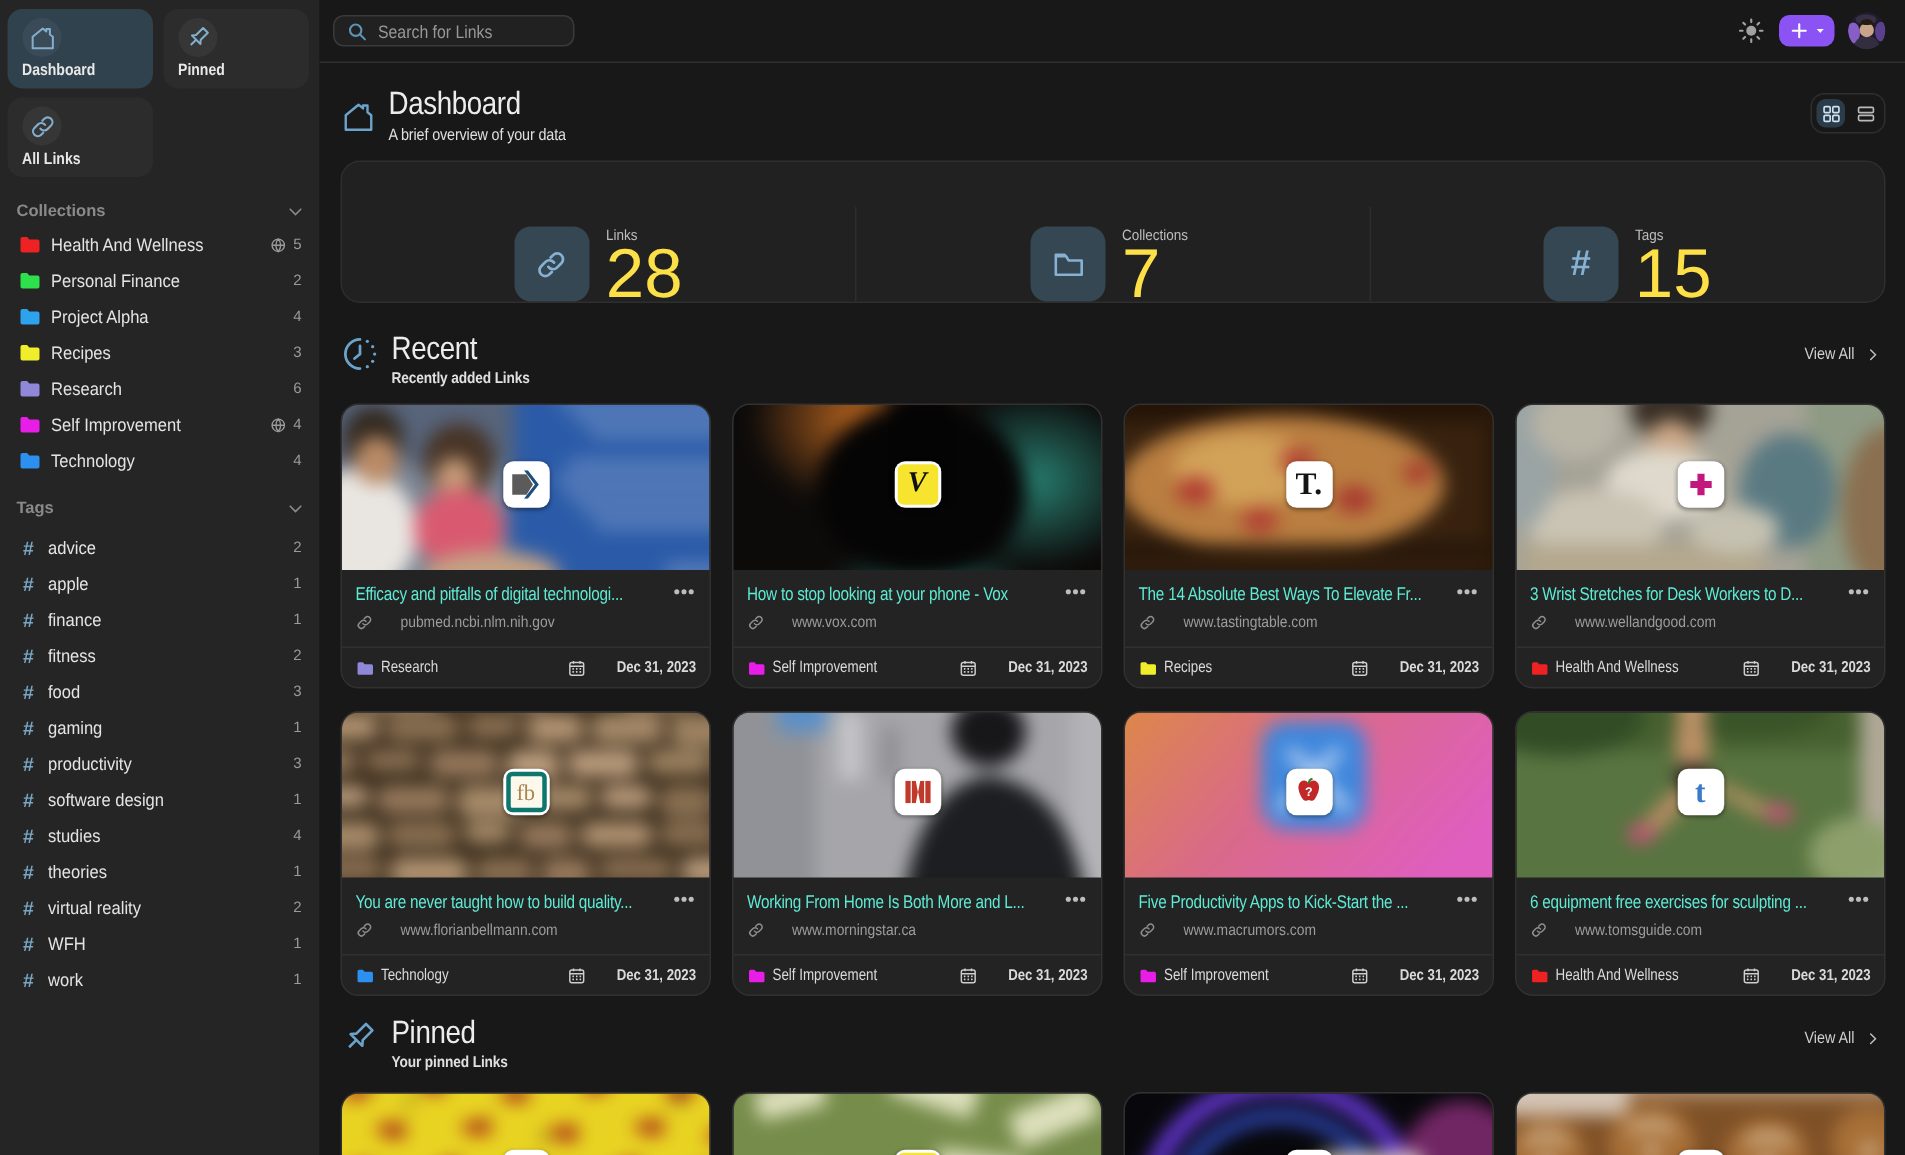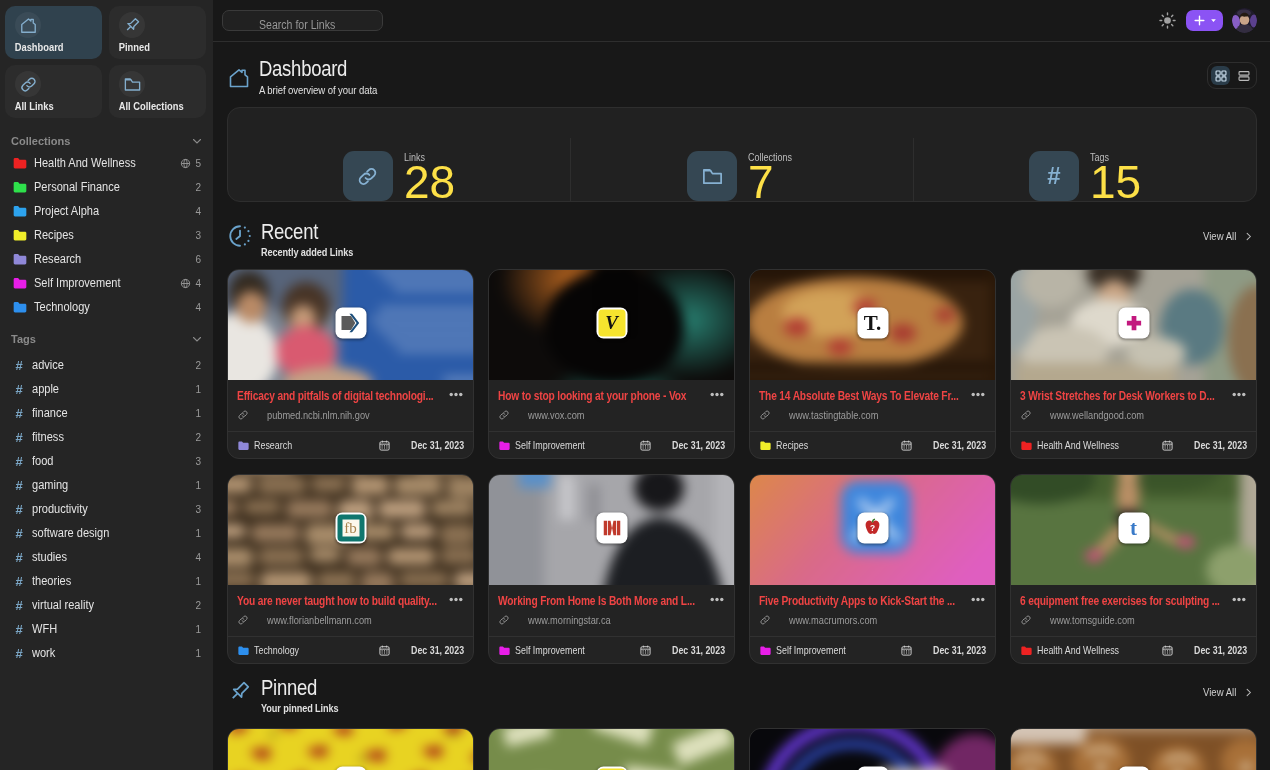--- a/index.html
+++ b/index.html
@@ -13,21 +13,21 @@
 .navbtn .ic { width:26px; height:26px; border-radius:50%; background:rgba(255,255,255,0.05); display:flex; align-items:center; justify-content:center; margin-bottom:3px; margin-left:2px; }
 .navbtn .lbl { font-size:11px; font-weight:bold; color:#e8e8e8; padding-left:2px; }
 .sechead { display:flex; justify-content:space-between; align-items:center; color:#8a8a8a; font-size:11px; font-weight:bold; padding:4px 3px 4px 6px; margin-top:8px; }
 .itm { display:flex; align-items:center; height:24px; padding:0 5px 0 7px; font-size:12px; color:#e4e4e4; }
 .itm .nm { margin-left:6px; flex:1; white-space:nowrap; overflow:hidden; transform:scaleX(.92); transform-origin:0 50%; }
 .itm .cnt { color:#9a9a9a; font-size:10px; display:flex; align-items:center; gap:4px; }
 .itm .hash { color:#7aa5c4; font-size:13px; font-weight:bold; width:14px; text-align:center; }
 
 main { flex:1; display:flex; flex-direction:column; height:770px; }
 .topbar { height:42px; min-height:42px; display:flex; align-items:center; padding:0 13px 0 9px; border-bottom:1px solid #2e2e2e; background:#181818; }
-.search { width:161px; height:21px; background:#212121; border:1px solid #3a3a3a; border-radius:7px; display:flex; align-items:center; padding:0 8px; gap:7px; color:#979797; font-size:12px;flex-direction:column; }
+.search { width:161px; height:21px; background:#212121; border:1px solid #3a3a3a; border-radius:7px; display:flex; align-items:center; padding:0 8px; gap:7px; color:#979797; font-size:12px; }
 .tb-right { margin-left:auto; display:flex; align-items:center; gap:9px; }
 .plusbtn { width:37px; height:21px; background:#8b53f4; border-radius:7px; display:flex; align-items:center; justify-content:center; gap:4px; color:#fff; }
 .avatar { width:25px; height:25px; border-radius:50%; position:relative; overflow:hidden; }
 .content { flex:1; overflow:hidden; padding:13px 13px 0 14px; background:#181818; }
 .pagehead { display:flex; align-items:flex-start; margin-top:2px; }
 .pagehead h1 { font-size:21.5px; font-weight:400; color:#ececec; line-height:24px; letter-spacing:-0.3px; }
 .pagehead .sub { font-size:11px; color:#e0e0e0; margin-top:3px; letter-spacing:-0.1px; }
 .viewtoggle { margin-left:auto; margin-top:5px; border:1px solid #2e2e2e; border-radius:9px; padding:3px; display:flex; gap:4px; }
 .vt { width:19px; height:19px; border-radius:6px; display:flex; align-items:center; justify-content:center; }
 .vt.active { background:#2a3c49; }
@@ -45,21 +45,21 @@
 .secrow .ssub { font-size:10.5px; color:#e0e0e0; margin-left:8px; margin-top:2px; font-weight:bold; letter-spacing:-0.1px;}
 .viewall { margin-left:auto; display:flex; align-items:center; gap:7px; color:#cfcfcf; font-size:11px; margin-top:9px; margin-right:3px;}
 
 .grid { display:grid; grid-template-columns:repeat(4,1fr); column-gap:14px; row-gap:15px; margin-top:11px; }
 .card { background:#232323; border:1px solid #313131; border-radius:12px; overflow:hidden; height:190px; position:relative; }
 .cimg { height:110px; position:relative; overflow:hidden; }
 .cimg .bgz { position:absolute; inset:-15px; filter:blur(6px); }
 .fav { position:absolute; left:50%; top:48%; transform:translate(-50%,-50%); width:31px; height:31px; border-radius:7px; background:#fff; display:flex; align-items:center; justify-content:center; box-shadow:0 1px 3px rgba(0,0,0,.4); }
 .cbody { padding:9px 10px 0 9px; }
 .ctitle { display:flex; align-items:flex-start; }
-.ctitle .t { font-size:12.3px; font-weight:bold; letter-spacing:-0.2px; color:#ef4444; white-space:nowrap; overflow:hidden; flex:1; }
+.ctitle .t { font-size:12.3px; font-weight:normal; letter-spacing:-0.2px; color:#5eead4; white-space:nowrap; overflow:hidden; flex:1; }
 .ctitle .dots { margin-left:8px; margin-top:3px; }
 .curl { display:flex; align-items:center; gap:18px; color:#9c9c9c; font-size:10.5px; margin-top:6px; }
 .cfoot { position:absolute; left:0; right:0; bottom:0; height:27px; border-top:1px solid #313131; display:flex; align-items:center; padding:0 9px; font-size:11px; color:#dadada; }
 .cfoot .fl { display:flex; align-items:center; gap:4px; }
 .cfoot .fr { margin-left:auto; display:flex; align-items:center; gap:16px; } .cfoot .fr svg { margin-right:-6px; }
 svg { display:block; }
 .pagehead h1, .secrow h2 { transform:scaleX(.86); transform-origin:0 50%; }
 .pagehead .sub, .secrow .ssub { transform:scaleX(.87); transform-origin:0 50%; }
 .navbtn .lbl { transform:scaleX(.85); transform-origin:0 50%; }
 .ctitle .ti { display:inline-block; transform:scaleX(.83); transform-origin:0 50%; white-space:nowrap; }
@@ -94,28 +94,20 @@
         <div class="lbl">Pinned</div>
       </div>
     <div class="navbtn">
         <div class="ic">
           <svg width="19" height="19" viewBox="0 0 24 24" fill="none" stroke="#84aecd" stroke-width="1.8" stroke-linecap="round">
             <path d="M10 13.5a4 4 0 0 0 6 .5l3-3a4 4 0 0 0-5.7-5.7l-1.7 1.7"></path>
             <path d="M14 10.5a4 4 0 0 0-6-.5l-3 3a4 4 0 0 0 5.7 5.7l1.7-1.7"></path>
           </svg>
         </div>
         <div class="lbl">All Links</div>
-      </div>
-    <div class="navbtn">
-        <div class="ic">
-          <svg width="19" height="19" viewBox="0 0 24 24" fill="none" stroke="#84aecd" stroke-width="1.7" stroke-linejoin="round">
-            <path d="M3 7v12h18V9H12l-2-3H3z M3 7V5h6l2 2"></path>
-          </svg>
-        </div>
-        <div class="lbl">All Collections</div>
       </div>
   </div>
   <div class="sechead">Collections <svg width="12" height="12" viewBox="0 0 24 24" fill="none" stroke="#8a8a8a" stroke-width="2.2" stroke-linecap="round">
         <path d="M5 9l7 7 7-7"></path>
       </svg></div>
   <div id="collections">
 <div class="itm">
         <svg width="16" height="16" viewBox="0 0 24 24" fill="#ee2222">
           <path d="M2.5 6.5C2.5 5.4 3.4 4.5 4.5 4.5h4.6l2.2 2.6h8.2c1.1 0 2 .9 2 2v9c0 1.1-.9 2-2 2h-15c-1.1 0-2-.9-2-2z"></path>
         </svg>
@@ -699,21 +691,21 @@
               <rect x="241" y="112" width="48" height="17" rx="7" fill="#bc9e7e"></rect>
               <rect x="-12" y="136" width="38" height="16" rx="7" fill="#8a7052"></rect>
               <rect x="31" y="136" width="41" height="16" rx="7" fill="#8a7052"></rect>
               <rect x="77" y="136" width="47" height="14" rx="7" fill="#8a7052"></rect>
               <rect x="129" y="136" width="30" height="21" rx="7" fill="#9e8362"></rect>
               <rect x="164" y="136" width="40" height="19" rx="7" fill="#8a7052"></rect>
               <rect x="209" y="136" width="47" height="15" rx="7" fill="#bc9e7e"></rect>
               <rect x="261" y="136" width="35" height="20" rx="7" fill="#9e8362"></rect>
 </svg>
             <div class="fav">
-              <div style="width:27px;height:27px;border-radius:4px;background:#fdf8ec;border:5px solid #0f766e;display:flex;align-items:flex-start;justify-content:center;">
+              <div style="width:27px;height:27px;border-radius:4px;background:#fdf8ec;border:3px solid #0f766e;display:flex;align-items:flex-end;justify-content:center;">
                 <span style="font-family:'Liberation Serif',serif;font-size:15px;color:#a8844e;">fb</span>
               </div>
             </div>
           </div>
 <div class="cbody">
 <div class="ctitle">
               <span class="t"><span class="ti">You are never taught how to build quality...</span></span>
               <span class="dots">
                 <svg width="14" height="5" viewBox="0 0 14 5">
                   <g fill="#bdbdbd">

